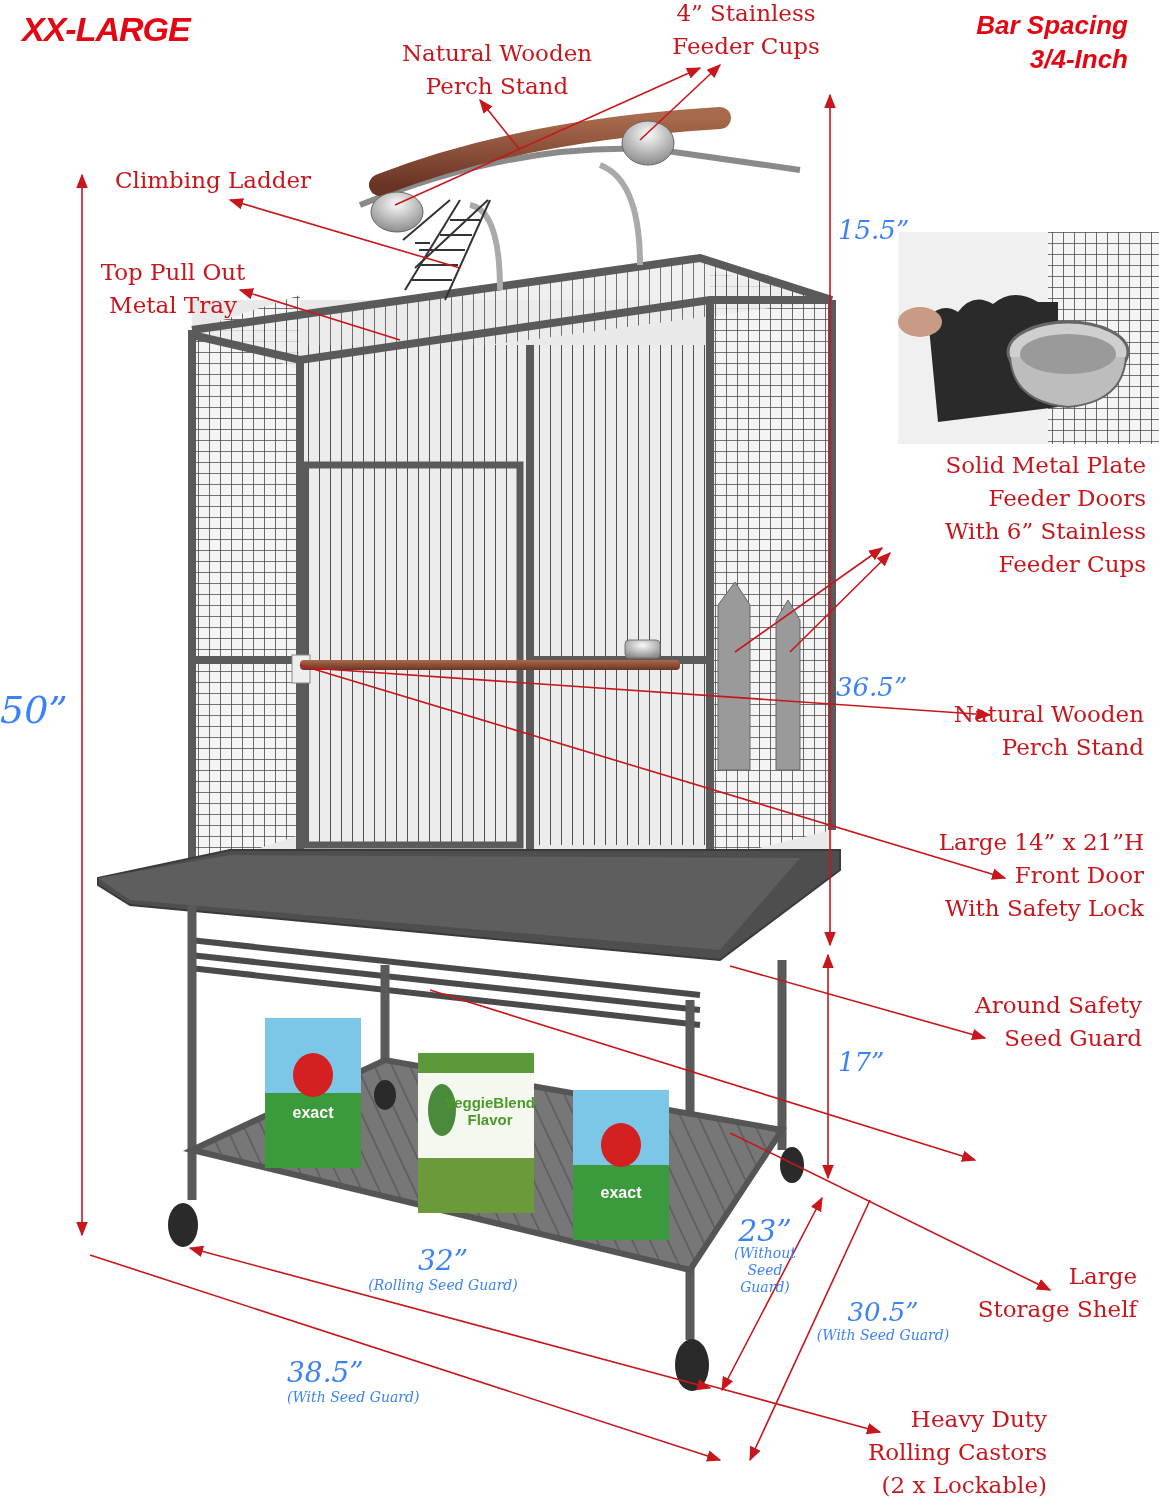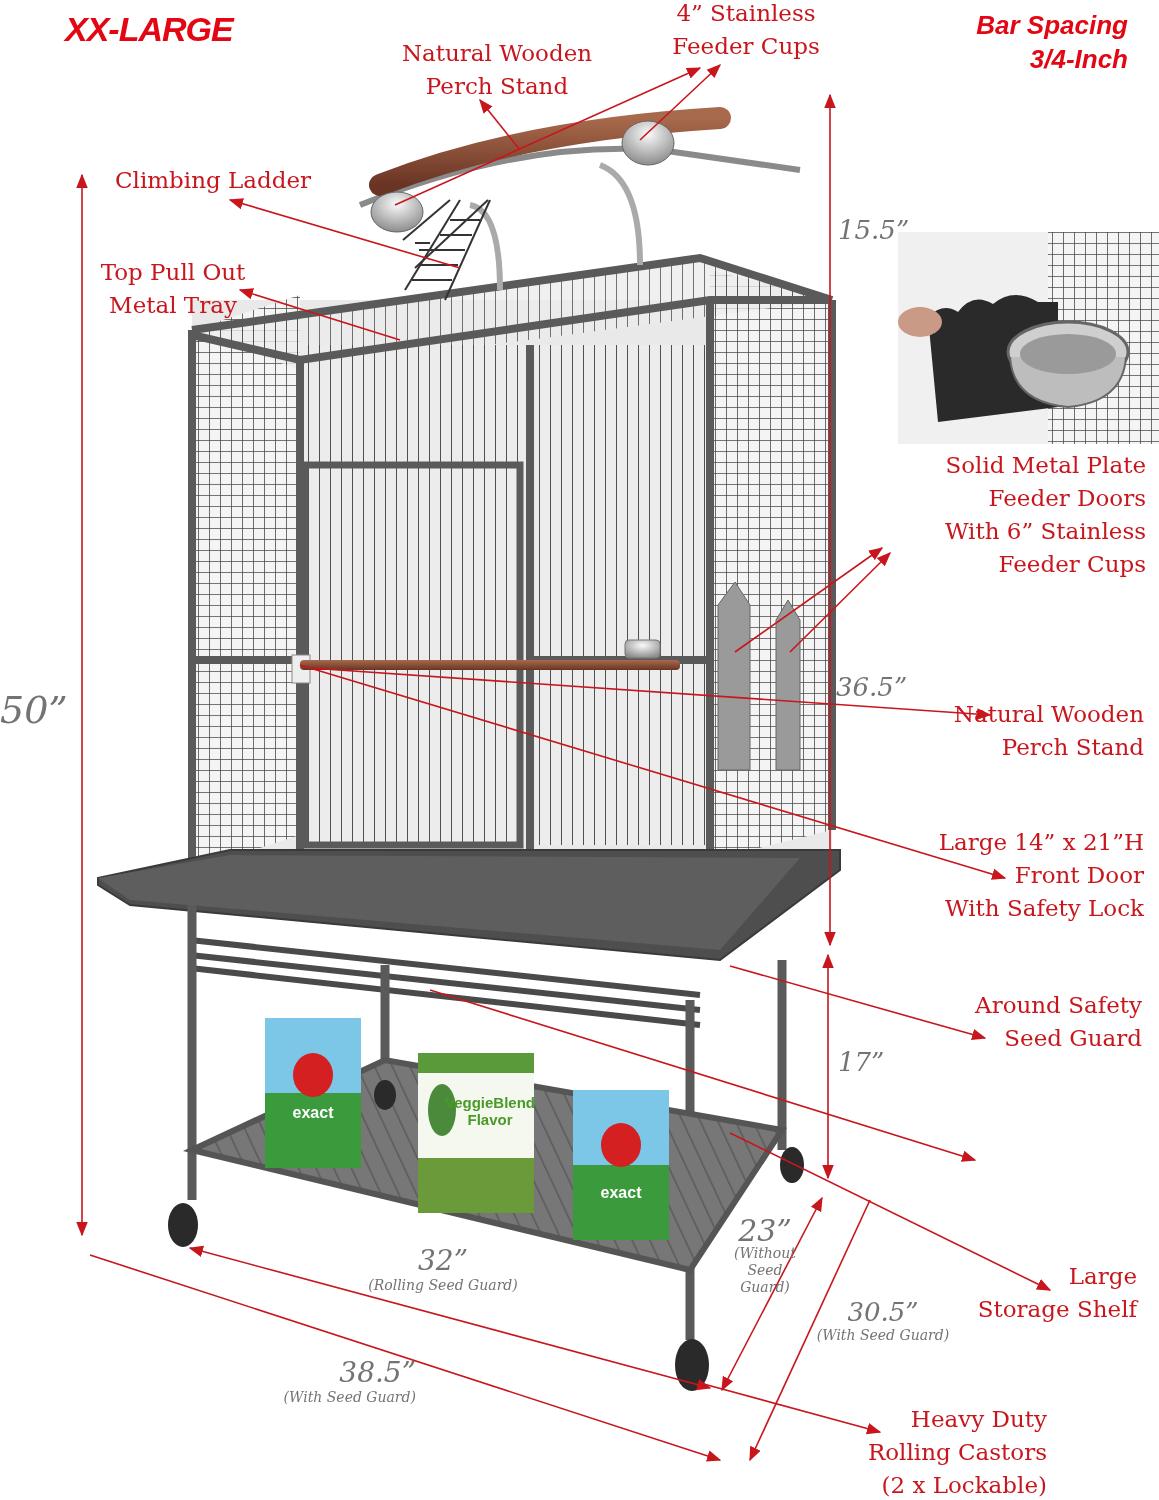--- a/index.html
+++ b/index.html
@@ -3,21 +3,21 @@
 <meta charset="utf-8">
 <style>
   html, body { margin:0; padding:0; background:#ffffff; }
   body { width:1159px; height:1500px; position:relative; overflow:hidden; font-family:"DejaVu Serif", serif; }
   .canvas { position:absolute; left:0; top:0; width:1159px; height:1500px; }
   .lbl { position:absolute; color:#c8161d; font-family:"DejaVu Serif", serif; font-size:23px; line-height:33px; white-space:nowrap; }
   .lbl.r { text-align:right; }
   .lbl.c { text-align:center; }
   .lbl span { display:block; }
   .title { position:absolute; color:#e30613; font-family:"Liberation Sans", sans-serif; font-weight:bold; font-style:italic; }
-  .dim { position:absolute; color:#737373; font-family:"DejaVu Serif", serif; font-style:italic; white-space:nowrap; }
+  .dim { position:absolute; color:#3b82f6; font-family:"DejaVu Serif", serif; font-style:italic; white-space:nowrap; }
   .dim .big { display:block; }
   .dim .small { display:block; font-size:14px; line-height:17px; }
   .inset { position:absolute; left:898px; top:232px; width:261px; height:212px; background:#f2f2f2; overflow:hidden; }
   svg { position:absolute; left:0; top:0; }
 </style>
 </head>
 <body>
 
 <div class="canvas">
 
@@ -185,21 +185,21 @@
       <rect width="261" height="212" fill="#f0f0f0"></rect>
       <rect x="150" y="0" width="111" height="212" fill="url(#grid)"></rect>
       <path d="M30 85 Q45 70 60 80 Q75 60 95 72 Q115 55 140 70 L160 70 L160 175 L40 190 Z" fill="#2a2a2a"></path>
       <ellipse cx="170" cy="120" rx="60" ry="30" fill="#cfcfcf" stroke="#666" stroke-width="3"></ellipse>
       <path d="M112 125 Q115 170 170 175 Q225 170 228 125" fill="#bdbdbd" stroke="#666" stroke-width="2"></path>
       <ellipse cx="170" cy="122" rx="48" ry="20" fill="#9a9a9a"></ellipse>
       <ellipse cx="22" cy="90" rx="22" ry="15" fill="#c99a86"></ellipse>
     </svg>
   </div>
 
-  <div class="title" style="left:22px; top:10px; font-size:34px; letter-spacing:-1px;margin-left:43px;">XX-LARGE</div>
+  <div class="title" style="left:22px; top:10px; font-size:34px; letter-spacing:-1px;">XX-LARGE</div>
   <div class="title" style="left:930px; top:8px; font-size:26px; line-height:34px; text-align:right; width:198px;">
     <span style="display:block">Bar Spacing</span>
     <span style="display:block">3/4-Inch</span>
   </div>
 
   <div class="lbl c" style="left:384px; top:37px; width:226px;">
     <span>Natural Wooden</span>
       <span>Perch Stand</span>
   </div>
   <div class="lbl c" style="left:662px; top:-3px; width:168px;">
@@ -251,21 +251,21 @@
   <div class="dim" style="left:836px; top:672px; font-size:26px;">
     <span class="big">36.5”</span>
   </div>
   <div class="dim" style="left:838px; top:1047px; font-size:26px;">
     <span class="big">17”</span>
   </div>
   <div class="dim" style="left:360px; top:1245px; text-align:center; width:166px;">
     <span class="big" style="font-size:28px; line-height:32px;">32”</span>
     <span class="small">(Rolling Seed Guard)</span>
   </div>
-  <div class="dim" style="left:276px; top:1357px; text-align:right; width:140px;">
+  <div class="dim" style="left:287px; top:1357px; text-align:left; width:140px;">
     <span class="big" style="font-size:28px; line-height:32px;">38.5”</span>
     <span class="small">(With Seed Guard)</span>
   </div>
   <div class="dim" style="left:730px; top:1217px; text-align:center; width:70px;">
     <span class="big" style="font-size:30px; line-height:28px;">23”</span>
     <span class="small">(Without</span>
     <span class="small">Seed</span>
     <span class="small">Guard)</span>
   </div>
   <div class="dim" style="left:812px; top:1297px; text-align:center; width:142px;">

